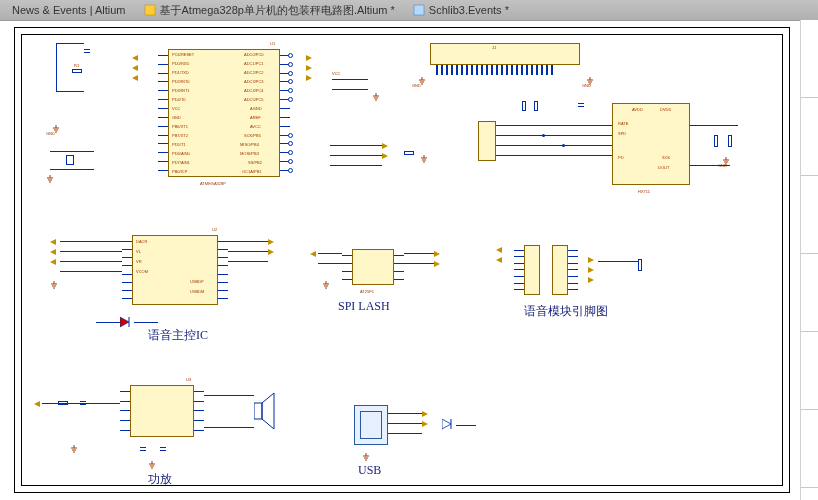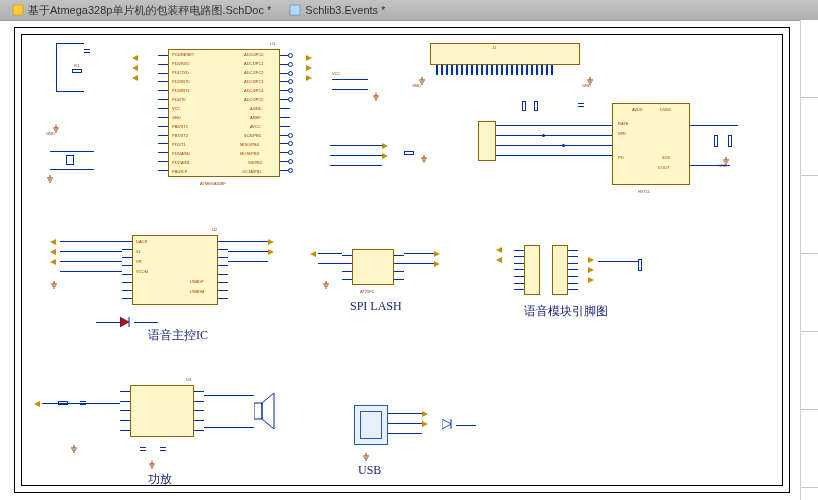--- a/index.html
+++ b/index.html
@@ -127,24 +127,27 @@
   .via {
     position:absolute;width:3px;height:3px;border-radius:50%;
     background:#002da8;
   }
 </style>
 </head>
 <body>
 
 <div class="tabbar">
   <div class="tab">
+    <span>News &amp; Events | Altium</span>
+  </div>
+  <div class="tab">
     <svg class="icon">
         <rect class="icon-schdoc" x="1" y="1" width="10" height="10"></rect>
       </svg>
-    <span>基于Atmega328p单片机的包装秤电路图.SchDoc *</span>
+    <span>基于Atmega328p单片机的包装秤电路图.Altium *</span>
   </div>
   <div class="tab">
     <svg class="icon">
         <rect class="icon-schlib" x="1" y="1" width="10" height="10"></rect>
       </svg>
     <span>Schlib3.Events *</span>
   </div>
 </div>
 
 <div class="docwrap">
@@ -434,21 +437,21 @@
         <div class="wire h" style="left:382px; top:218px; width:30px;"></div>
         <div class="wire h" style="left:382px; top:228px; width:30px;"></div>
         <div class="port left" style="left:288px; top:216px;"></div>
         <div class="port right" style="left:412px; top:216px;"></div>
         <div class="port right" style="left:412px; top:226px;"></div>
         <div class="gnd" style="left:300px; top:244px;">
           <svg viewBox="0 0 8 8">
               <path d="M4 0v3M1 3h6M2 5h4M3 7h2" stroke="#a03800" stroke-width="1" fill="none"></path>
             </svg>
         </div>
-        <span class="block-title" style="left:328px; top:264px;">SPI LASH</span>
+        <span class="block-title" style="left:316px; top:264px;">SPI LASH</span>
 
         <div class="ic" style="left:502px; top:210px; width:16px; height:50px;"></div>
         <div class="ic" style="left:530px; top:210px; width:16px; height:50px;"></div>
         <div class="pinbank-left" style="left:492px; top:212px; height:46px;">
           <div class="pin"></div>
             <div class="pin"></div>
             <div class="pin"></div>
             <div class="pin"></div>
           <div class="pin"></div>
             <div class="pin"></div>

